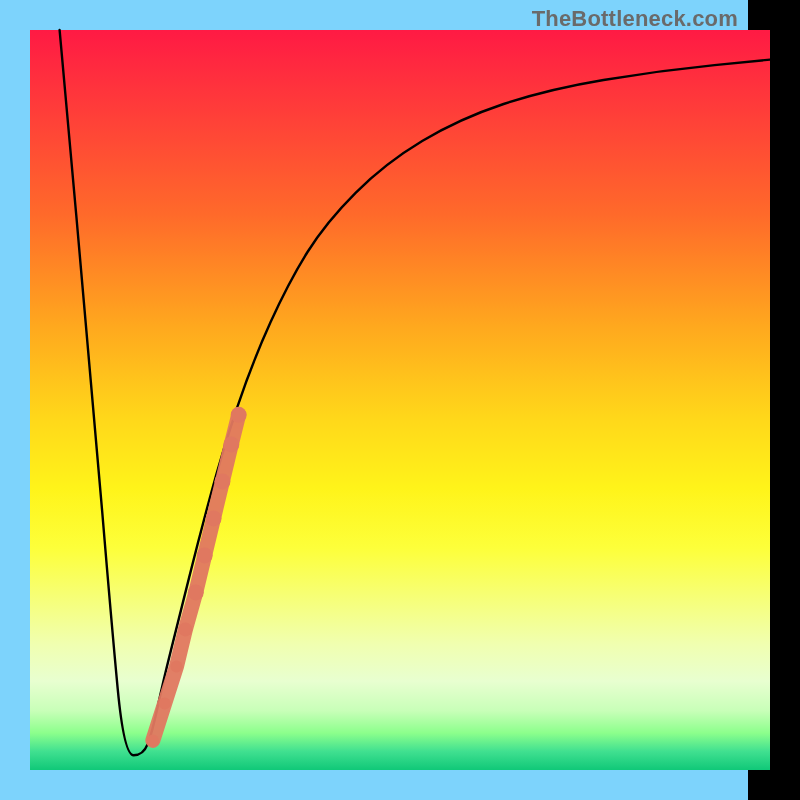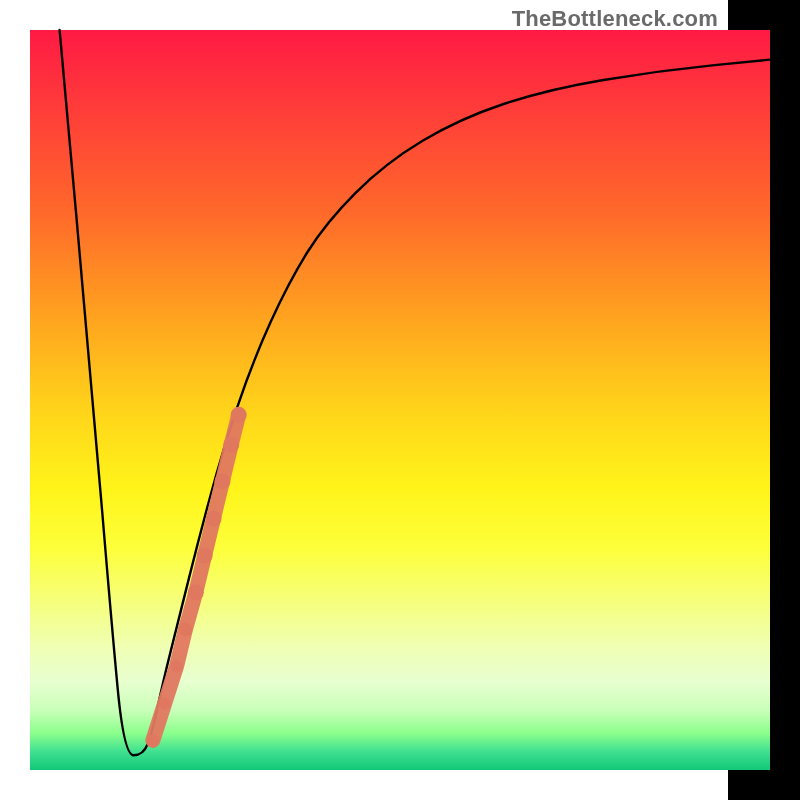--- a/index.html
+++ b/index.html
@@ -7,21 +7,22 @@
     padding: 0;
     width: 800px;
     height: 800px;
     overflow: hidden;
     background: #000;
   }
   .frame {
     position: relative;
     width: 728px;
     height: 800px;
-    background: #ffffff;
+    background: #7dd3fc;
+    padding-left: 20px;
   }
   .plot {
     position: absolute;
     left: 30px;
     top: 30px;
     width: 740px;
     height: 740px;
     background: linear-gradient(to bottom,
       #ff1a44 0%,
       #ff3a3a 10%,

